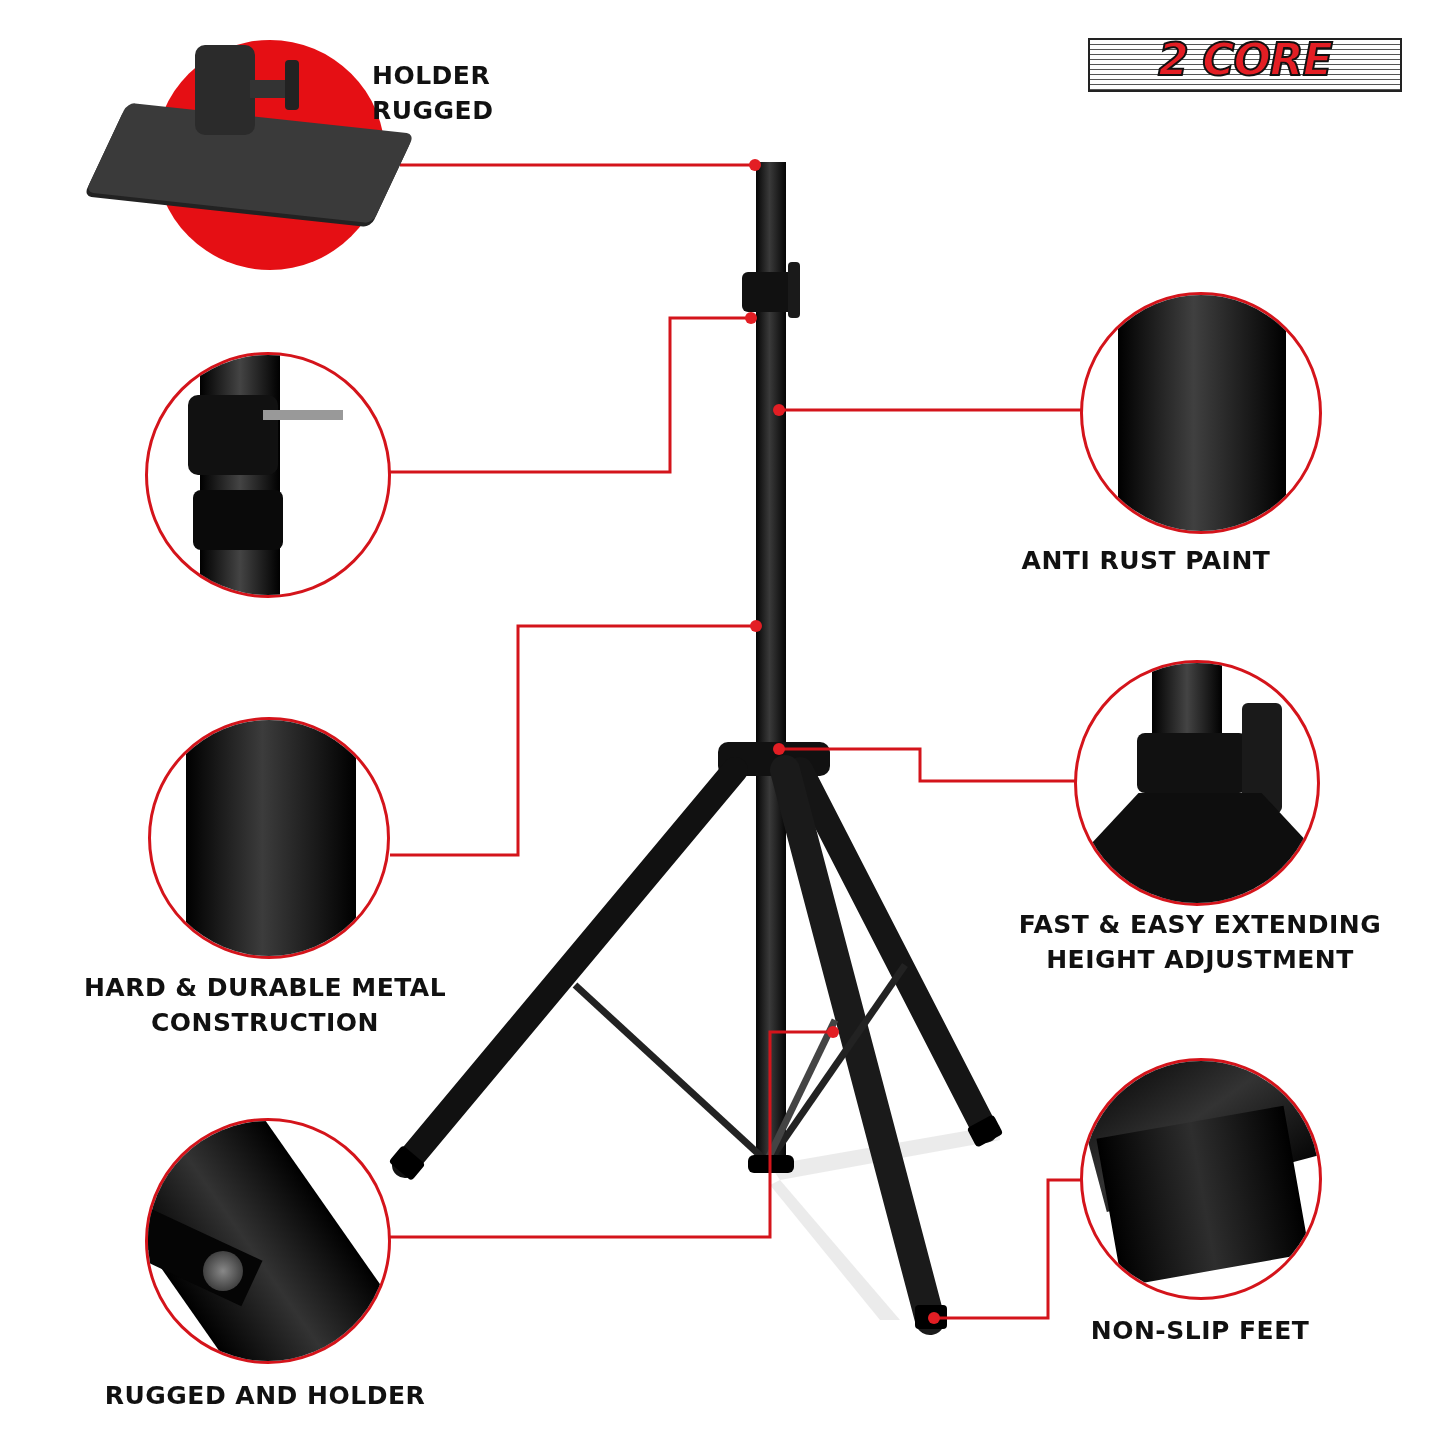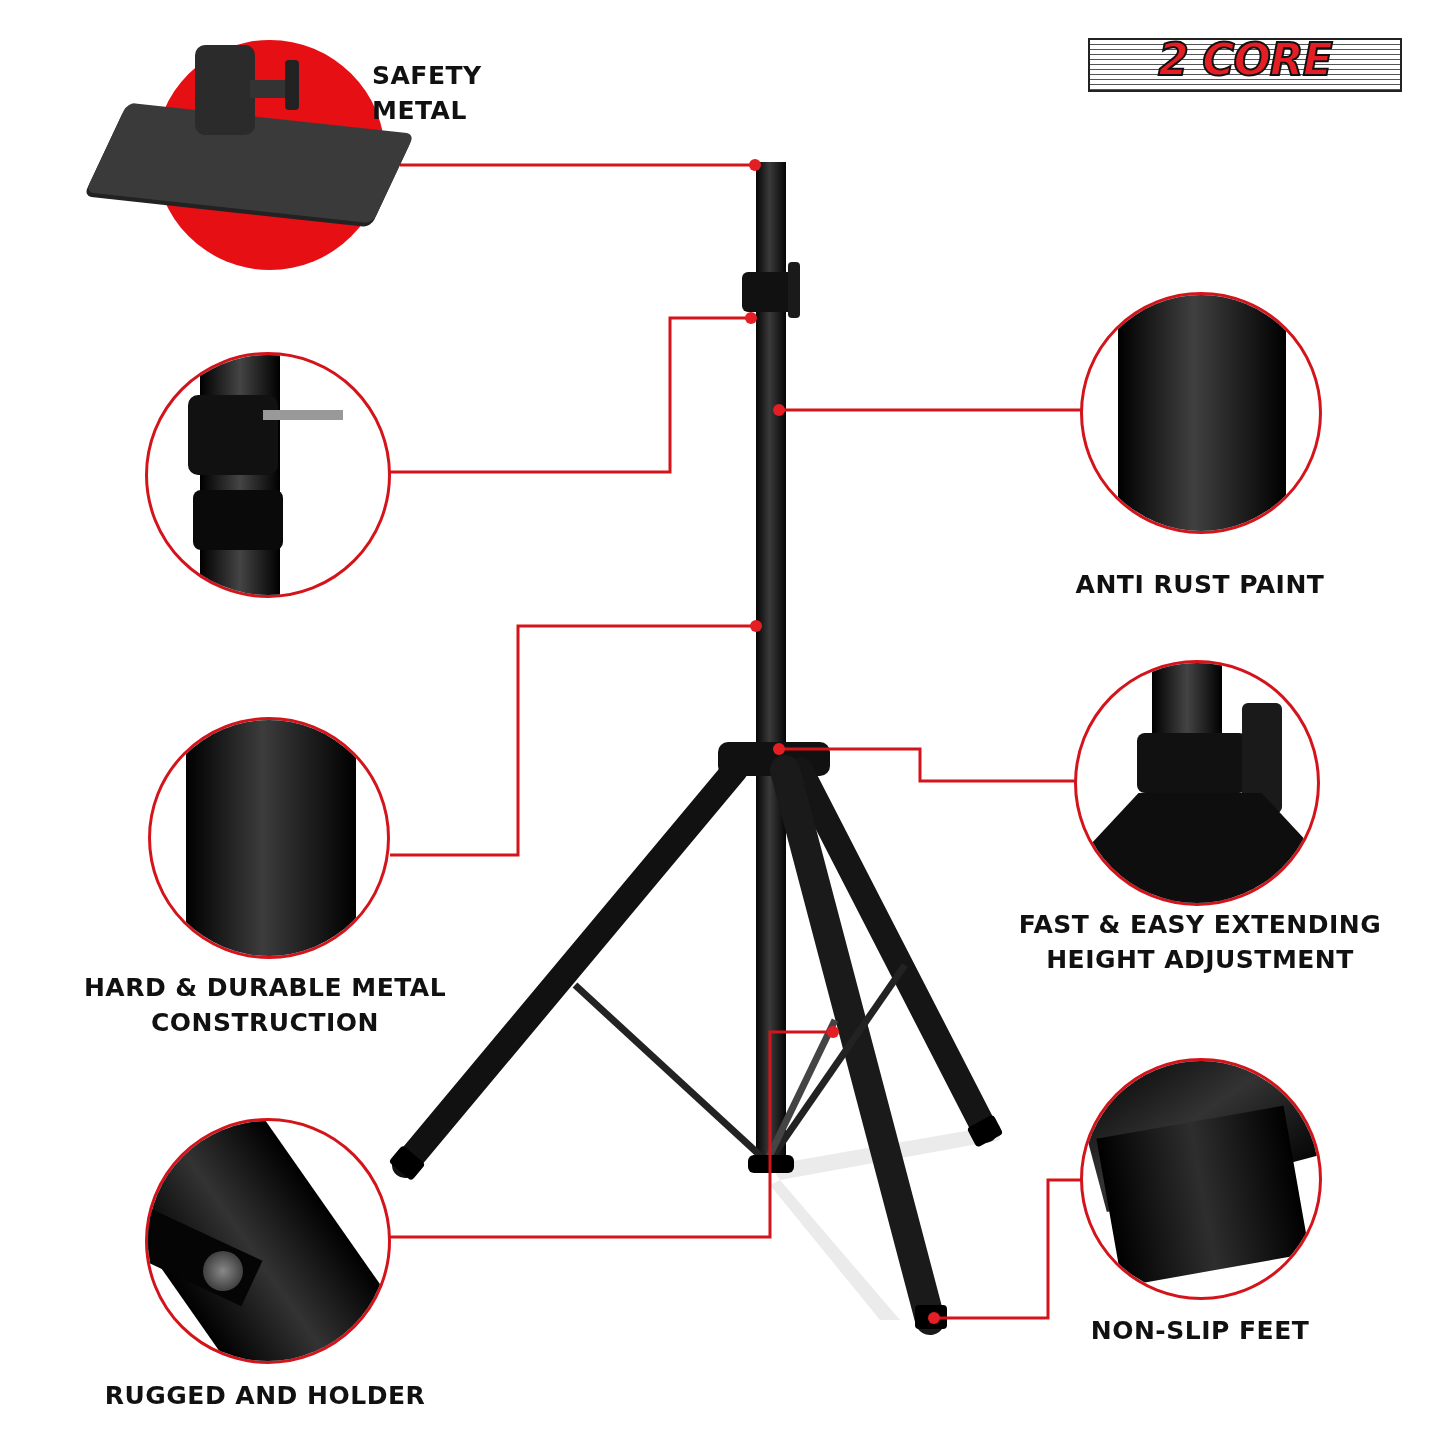--- a/index.html
+++ b/index.html
@@ -71,22 +71,22 @@
 </svg>
 
 <div class="abs" style="left:145px;top:40px;width:250px;height:250px;">
   <div class="abs" style="left:10px;top:0;width:230px;height:230px;border-radius:50%;background:#e50f14;"></div>
   <div class="abs" style="left:-45px;top:78px;width:300px;height:90px;background:#3a3a3a;border-radius:8px;transform:skewX(-20deg) rotate(6deg);box-shadow:0 4px 0 #222;"></div>
   <div class="abs" style="left:50px;top:5px;width:60px;height:90px;background:#2b2b2b;border-radius:10px;"></div>
   <div class="abs" style="left:105px;top:40px;width:40px;height:18px;background:#333;"></div>
   <div class="abs" style="left:140px;top:20px;width:14px;height:50px;background:#222;border-radius:4px;"></div>
 </div>
 <div class="label" style="left:372px;top:58px;text-align:left;">
-  <div>SAFETY</div>
-    <div>METAL</div>
+  <div>HOLDER</div>
+    <div>RUGGED</div>
 </div>
 
 <div class="circle" style="left:145px;top:352px;width:246px;height:246px;">
   <div class="abs" style="left:52px;top:0;width:80px;height:246px;background:linear-gradient(90deg,#000,#444,#000);"></div>
   <div class="abs" style="left:40px;top:40px;width:90px;height:80px;background:#111;border-radius:10px;"></div>
   <div class="abs" style="left:115px;top:55px;width:80px;height:10px;background:#999;"></div>
   <div class="abs" style="left:45px;top:135px;width:90px;height:60px;background:#0a0a0a;border-radius:8px;"></div>
 </div>
 <div class="label" style="left:70px;top:604px;width:390px;">
 </div>
@@ -104,21 +104,21 @@
   <div class="abs" style="left:-20px;top:110px;width:130px;height:50px;background:#050505;transform:rotate(25deg);"></div>
   <div class="abs" style="left:55px;top:130px;width:40px;height:40px;border-radius:50%;background:radial-gradient(#888,#222);"></div>
 </div>
 <div class="label" style="left:70px;top:1378px;width:390px;">
   <div>RUGGED AND HOLDER</div>
 </div>
 
 <div class="circle" style="left:1080px;top:292px;width:242px;height:242px;">
   <div class="abs" style="left:35px;top:0;width:168px;height:242px;background:linear-gradient(90deg,#000,#404040 45%,#000);"></div>
 </div>
-<div class="label" style="left:1010px;top:543px;width:380px;margin-top:24px;">
+<div class="label" style="left:956px;top:543px;width:380px;">
   <div>ANTI RUST PAINT</div>
 </div>
 
 <div class="circle" style="left:1074px;top:660px;width:246px;height:246px;">
   <div class="abs" style="left:75px;top:0;width:70px;height:90px;background:linear-gradient(90deg,#000,#444,#000);"></div>
   <div class="abs" style="left:60px;top:70px;width:110px;height:60px;background:#111;border-radius:8px;"></div>
   <div class="abs" style="left:165px;top:40px;width:40px;height:110px;background:#1a1a1a;border-radius:6px;"></div>
   <div class="abs" style="left:0;top:130px;width:246px;height:110px;background:#0e0e0e;clip-path:polygon(25% 0,75% 0,100% 60%,100% 100%,0 100%,0 60%);"></div>
 </div>
 <div class="label" style="left:1005px;top:907px;width:390px;">

